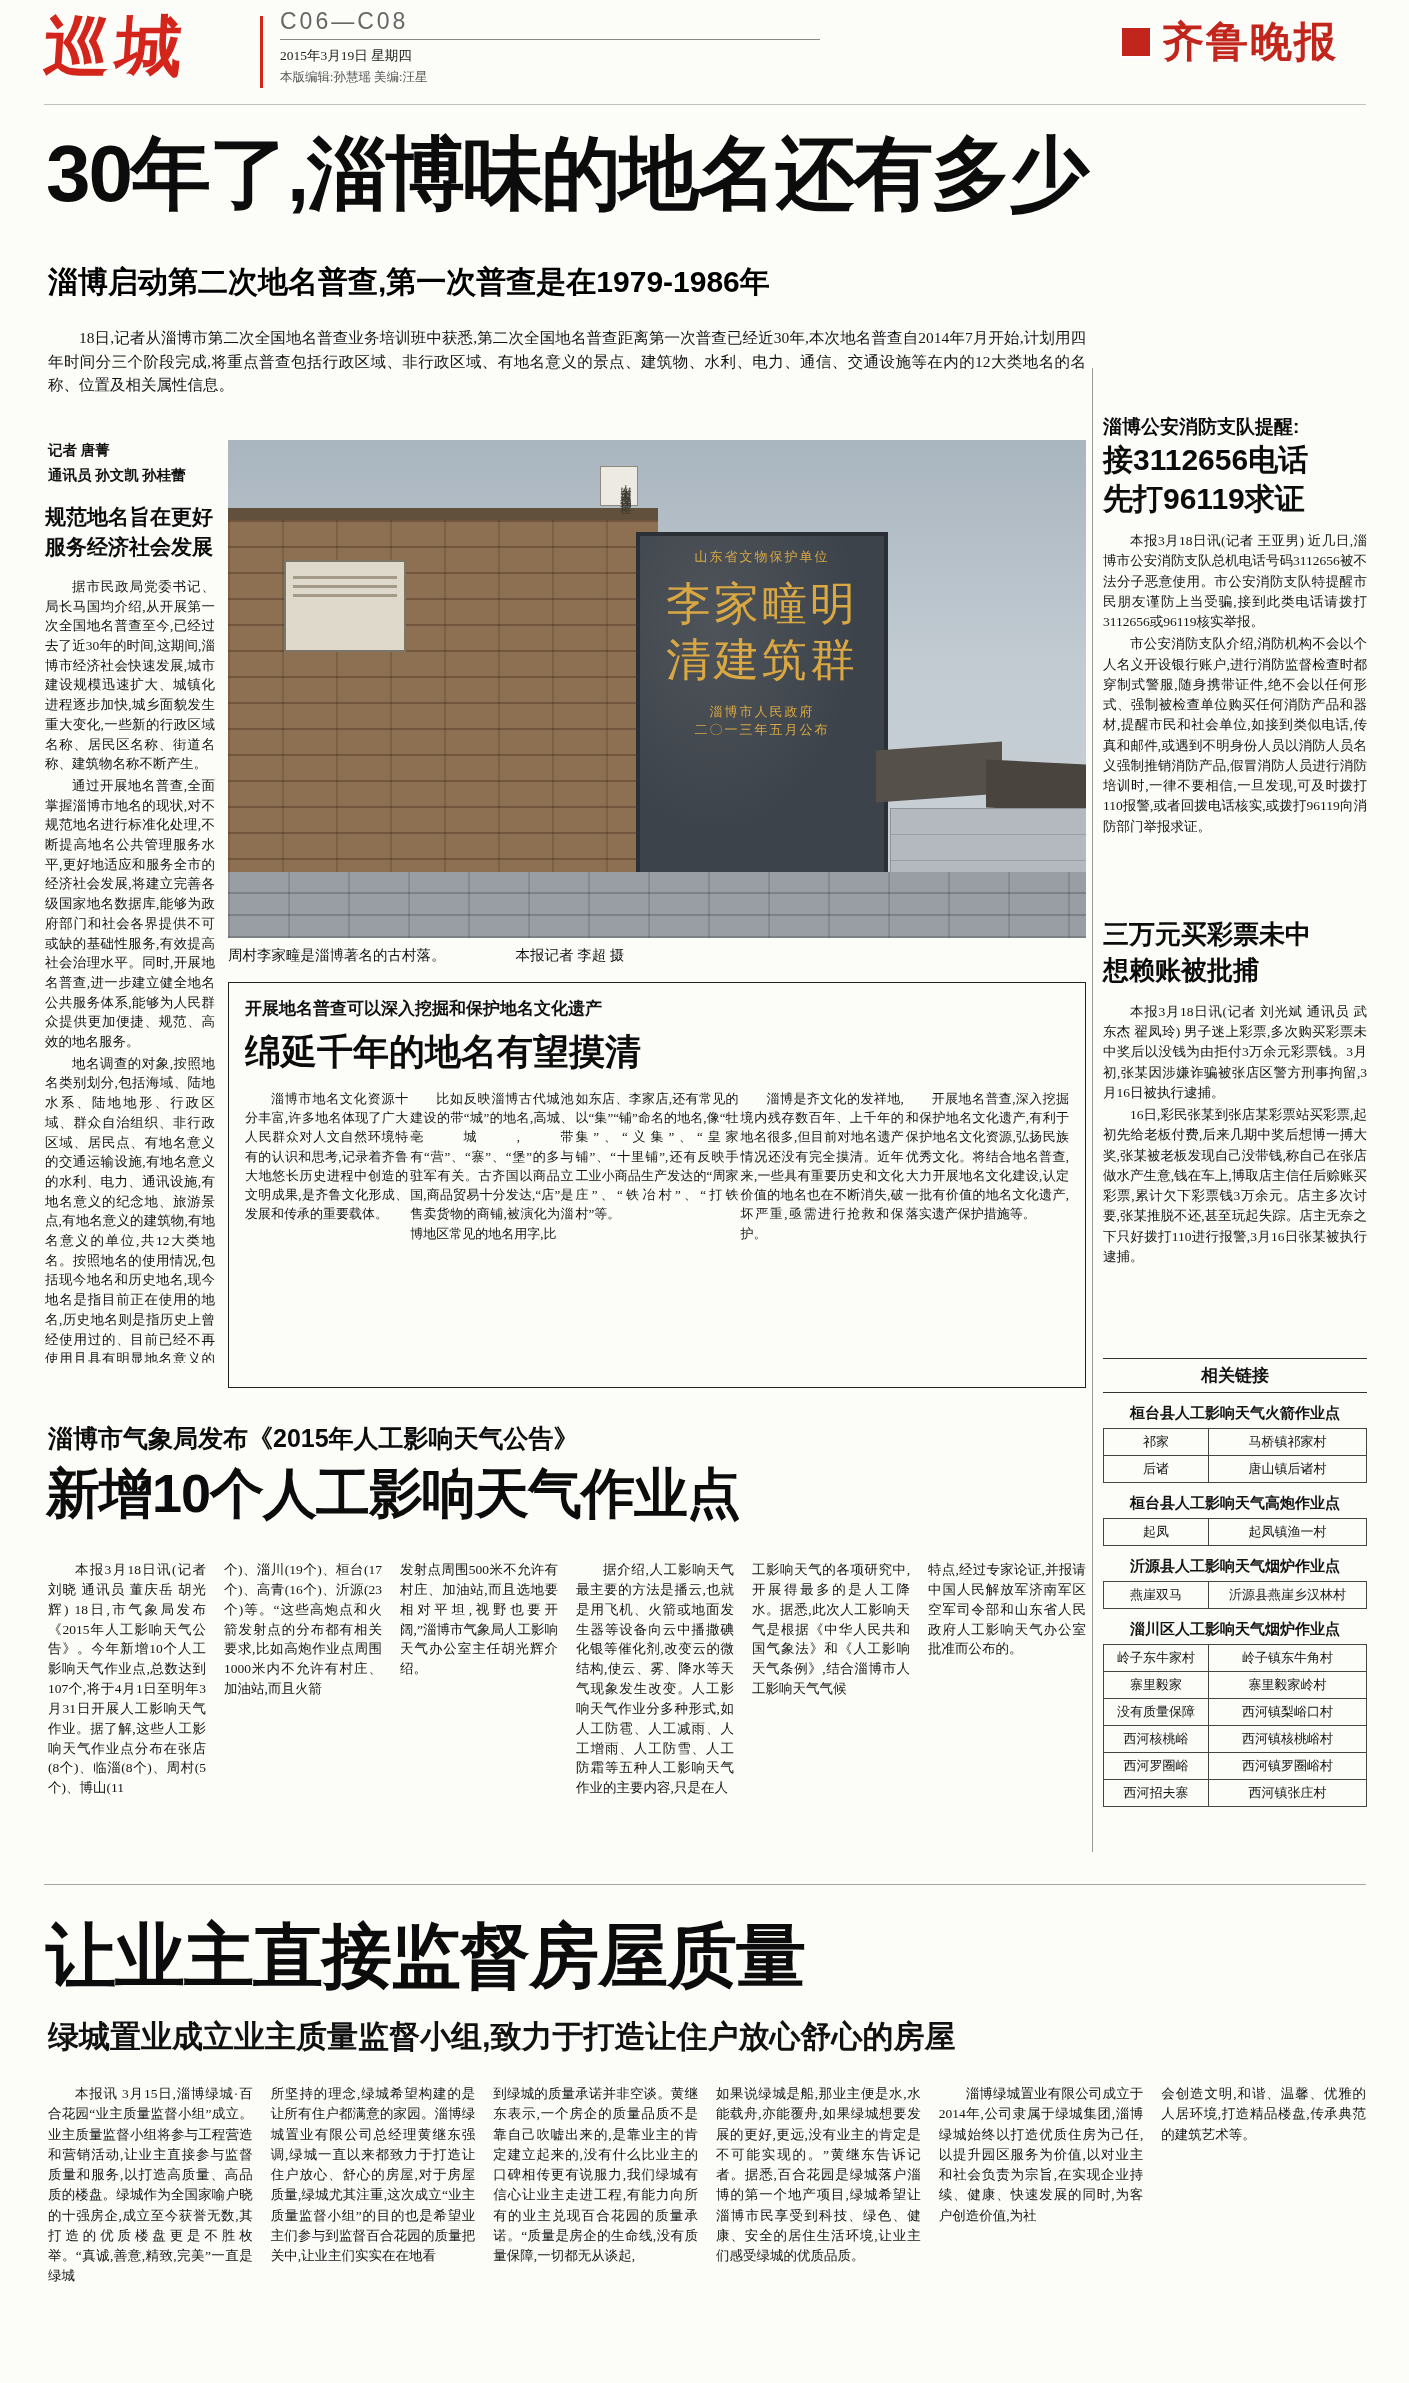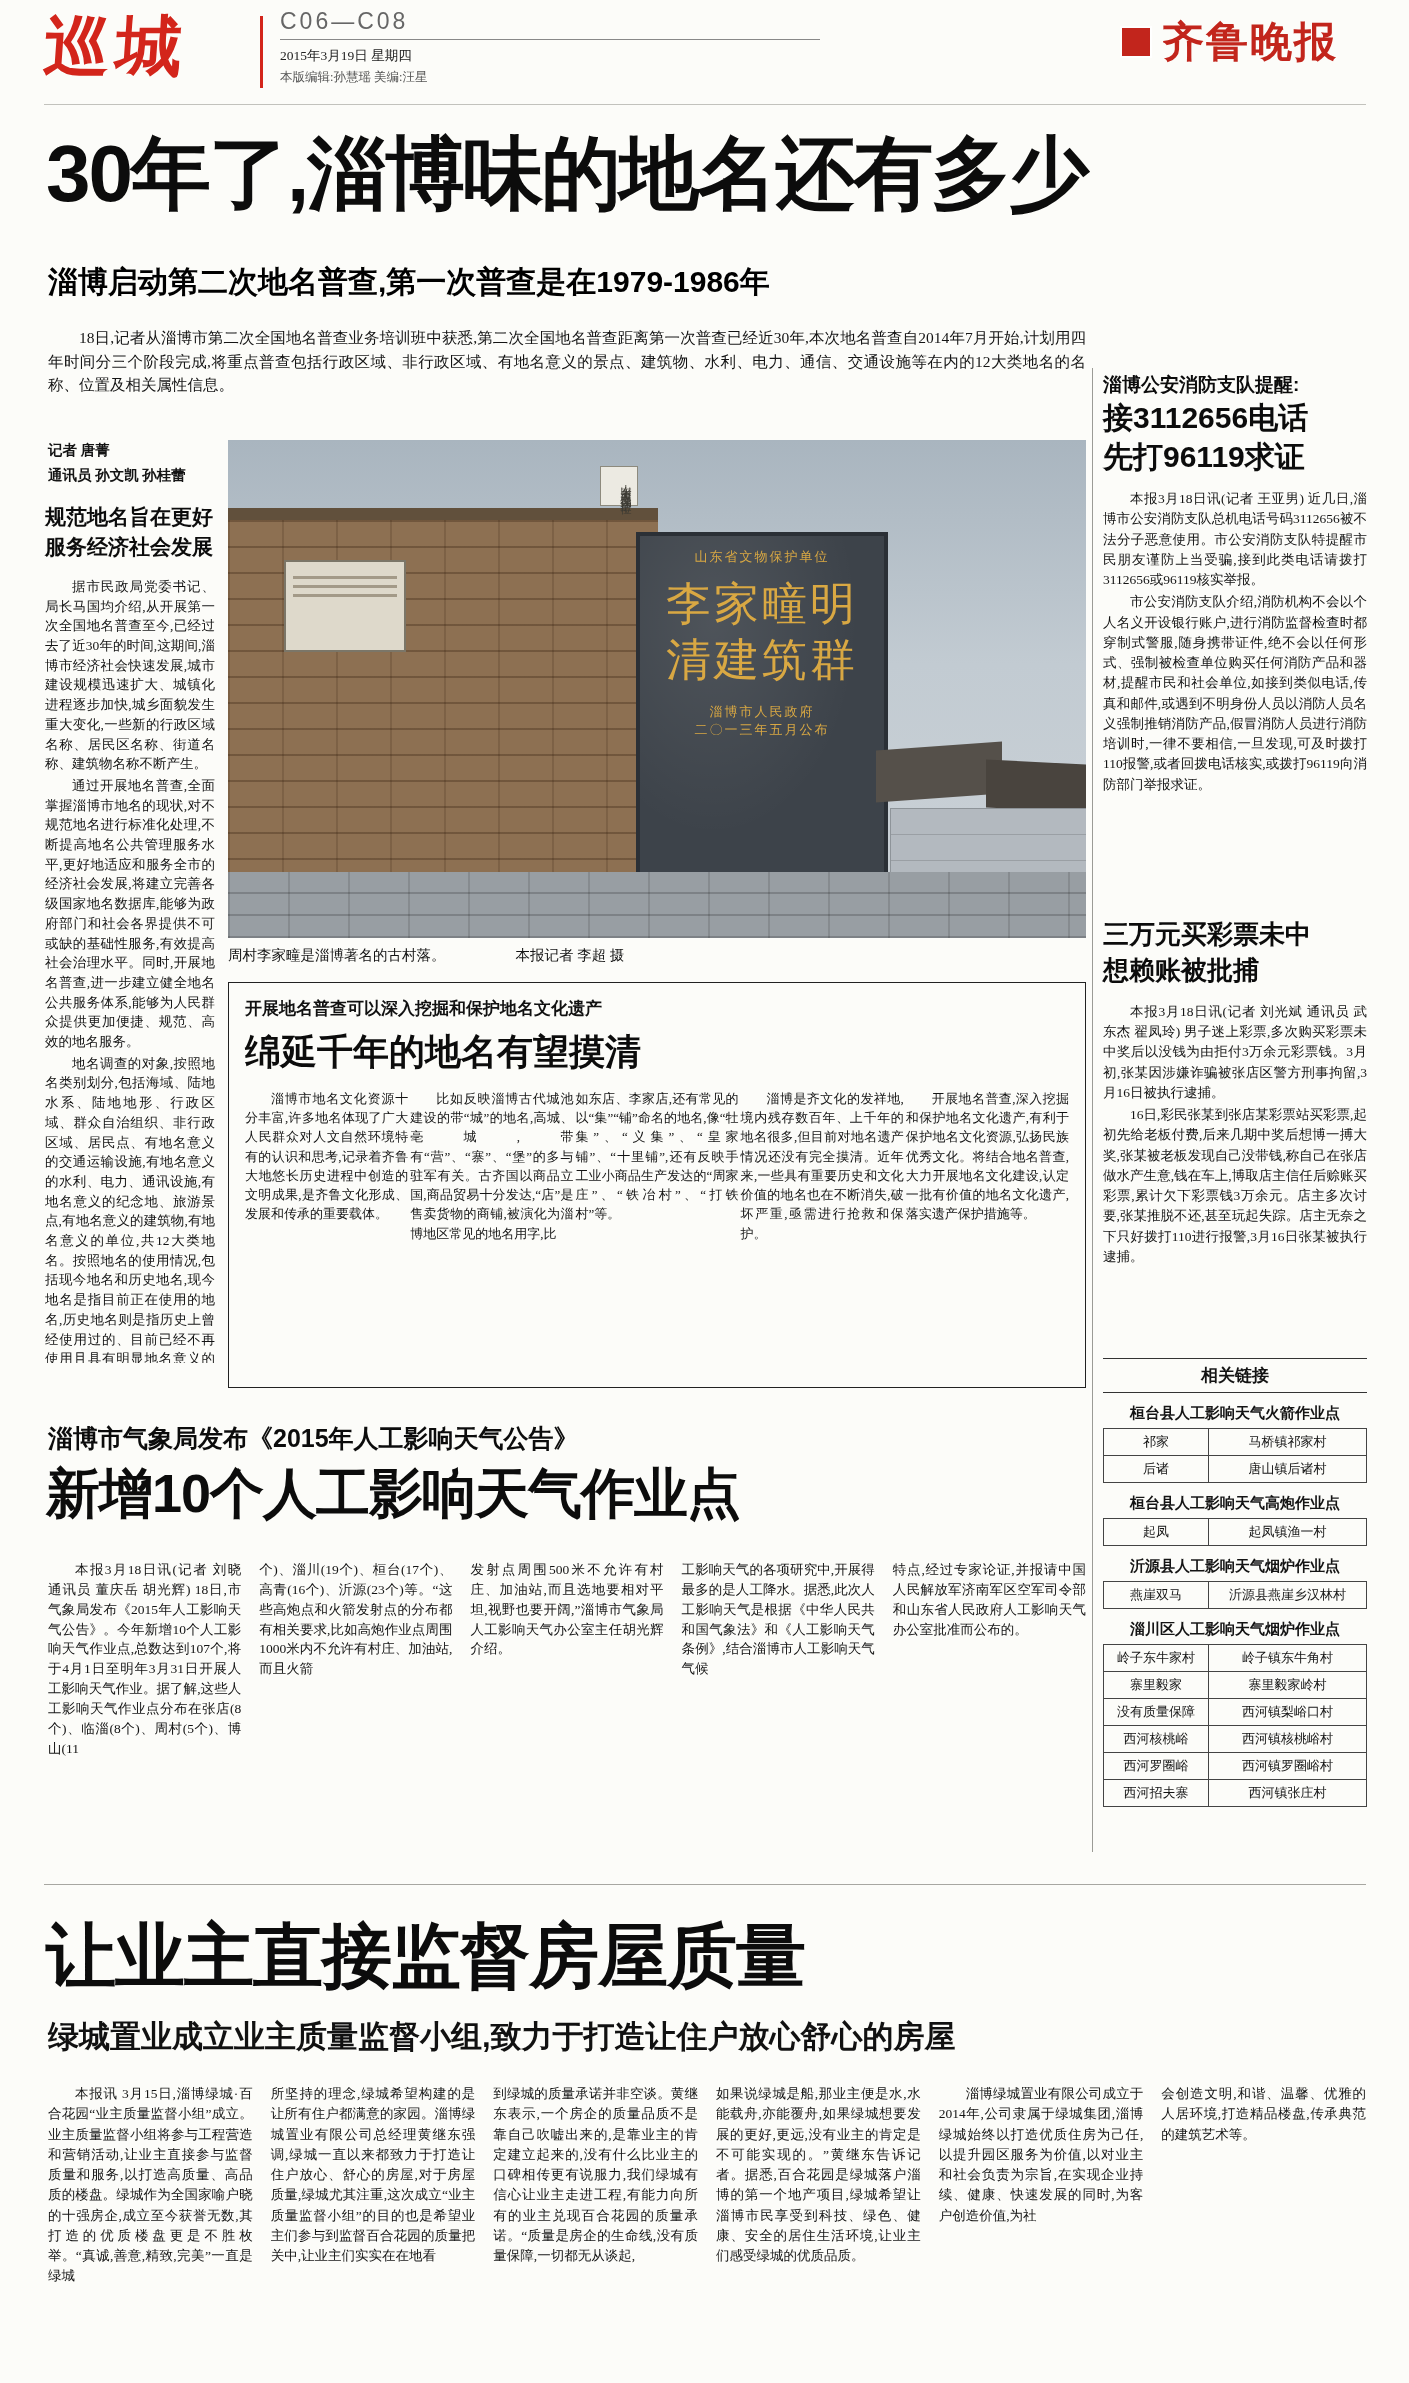--- a/index.html
+++ b/index.html
@@ -71,21 +71,21 @@
   .box-kicker{font-family:"Liberation Sans",sans-serif;font-size:17px;font-weight:600;color:#111;}
   .boxart h3{margin:8px 0 12px 0;font-family:"Liberation Sans",sans-serif;font-weight:900;
              font-size:36px;color:#0c0c0c;}
   .box-cols{display:flex;gap:2px;height:268px;overflow:hidden;}
   .box-cols>div{flex:1;font-size:13px;line-height:1.48;text-align:justify;}
 
   
   .v-rule{left:1092px;top:368px;width:1px;height:1484px;background:#9b9b96;}
   .sb{left:1103px;width:264px;}
   .fire{top:372px;}
-  .fire-kicker{font-family:"Liberation Sans",sans-serif;font-weight:800;font-size:19px;color:#0c0c0c;}
+  .fire-kicker{font-family:"Liberation Sans",sans-serif;font-weight:800;font-size:19px;color:#0c0c0c;margin-top:42px;}
   .fire-h{font-family:"Liberation Sans",sans-serif;font-weight:900;font-size:30px;line-height:1.3;color:#0c0c0c;}
   .sb-body{margin-top:13px;font-size:13.5px;line-height:1.5;text-align:justify;}
   .lottery{top:916px;}
   .lot-h{font-family:"Liberation Sans",sans-serif;font-weight:900;font-size:26px;line-height:1.4;color:#0c0c0c;}
   .related{top:1358px;}
   .rel-title{font-family:"Liberation Sans",sans-serif;font-weight:800;font-size:17px;text-align:center;
              border-top:1px solid #333;border-bottom:1px solid #333;padding:5px 0;}
   .rel-sec-h{font-family:"Liberation Sans",sans-serif;font-weight:700;font-size:15px;margin:11px 0 5px 0;text-align:center;}
   table.rel{width:100%;border-collapse:collapse;}
   table.rel td{border:1px solid #444;font-size:13px;padding:4px 6px;text-align:center;}
@@ -273,20 +273,21 @@
     </tbody>
       </table>
   </section>
 
   <div class="abs w-kicker">淄博市气象局发布《2015年人工影响天气公告》</div>
   <div class="abs w-h">新增10个人工影响天气作业点</div>
   <div class="abs w-cols">
     <div class="para">本报3月18日讯(记者 刘晓 通讯员 董庆岳 胡光辉) 18日,市气象局发布《2015年人工影响天气公告》。今年新增10个人工影响天气作业点,总数达到107个,将于4月1日至明年3月31日开展人工影响天气作业。据了解,这些人工影响天气作业点分布在张店(8个)、临淄(8个)、周村(5个)、博山(11</div>
     <div class="para noindent">个)、淄川(19个)、桓台(17个)、高青(16个)、沂源(23个)等。“这些高炮点和火箭发射点的分布都有相关要求,比如高炮作业点周围1000米内不允许有村庄、加油站,而且火箭</div>
     <div class="para noindent">发射点周围500米不允许有村庄、加油站,而且选地要相对平坦,视野也要开阔,”淄博市气象局人工影响天气办公室主任胡光辉介绍。</div>
+    <div class="para">据介绍,人工影响天气最主要的方法是播云,也就是用飞机、火箭或地面发生器等设备向云中播撒碘化银等催化剂,改变云的微结构,使云、雾、降水等天气现象发生改变。人工影响天气作业分多种形式,如人工防雹、人工减雨、人工增雨、人工防雪、人工防霜等五种人工影响天气作业的主要内容,只是在人</div>
     <div class="para noindent">工影响天气的各项研究中,开展得最多的是人工降水。据悉,此次人工影响天气是根据《中华人民共和国气象法》和《人工影响天气条例》,结合淄博市人工影响天气气候</div>
     <div class="para noindent">特点,经过专家论证,并报请中国人民解放军济南军区空军司令部和山东省人民政府人工影响天气办公室批准而公布的。</div>
   </div>
 
   <div class="abs h-rule"></div>
 
   <div class="abs b-h">让业主直接监督房屋质量</div>
   <div class="abs b-sub">绿城置业成立业主质量监督小组,致力于打造让住户放心舒心的房屋</div>
   <div class="abs b-cols">
     <div class="para">本报讯 3月15日,淄博绿城·百合花园“业主质量监督小组”成立。业主质量监督小组将参与工程营造和营销活动,让业主直接参与监督质量和服务,以打造高质量、高品质的楼盘。绿城作为全国家喻户晓的十强房企,成立至今获誉无数,其打造的优质楼盘更是不胜枚举。“真诚,善意,精致,完美”一直是绿城</div>

